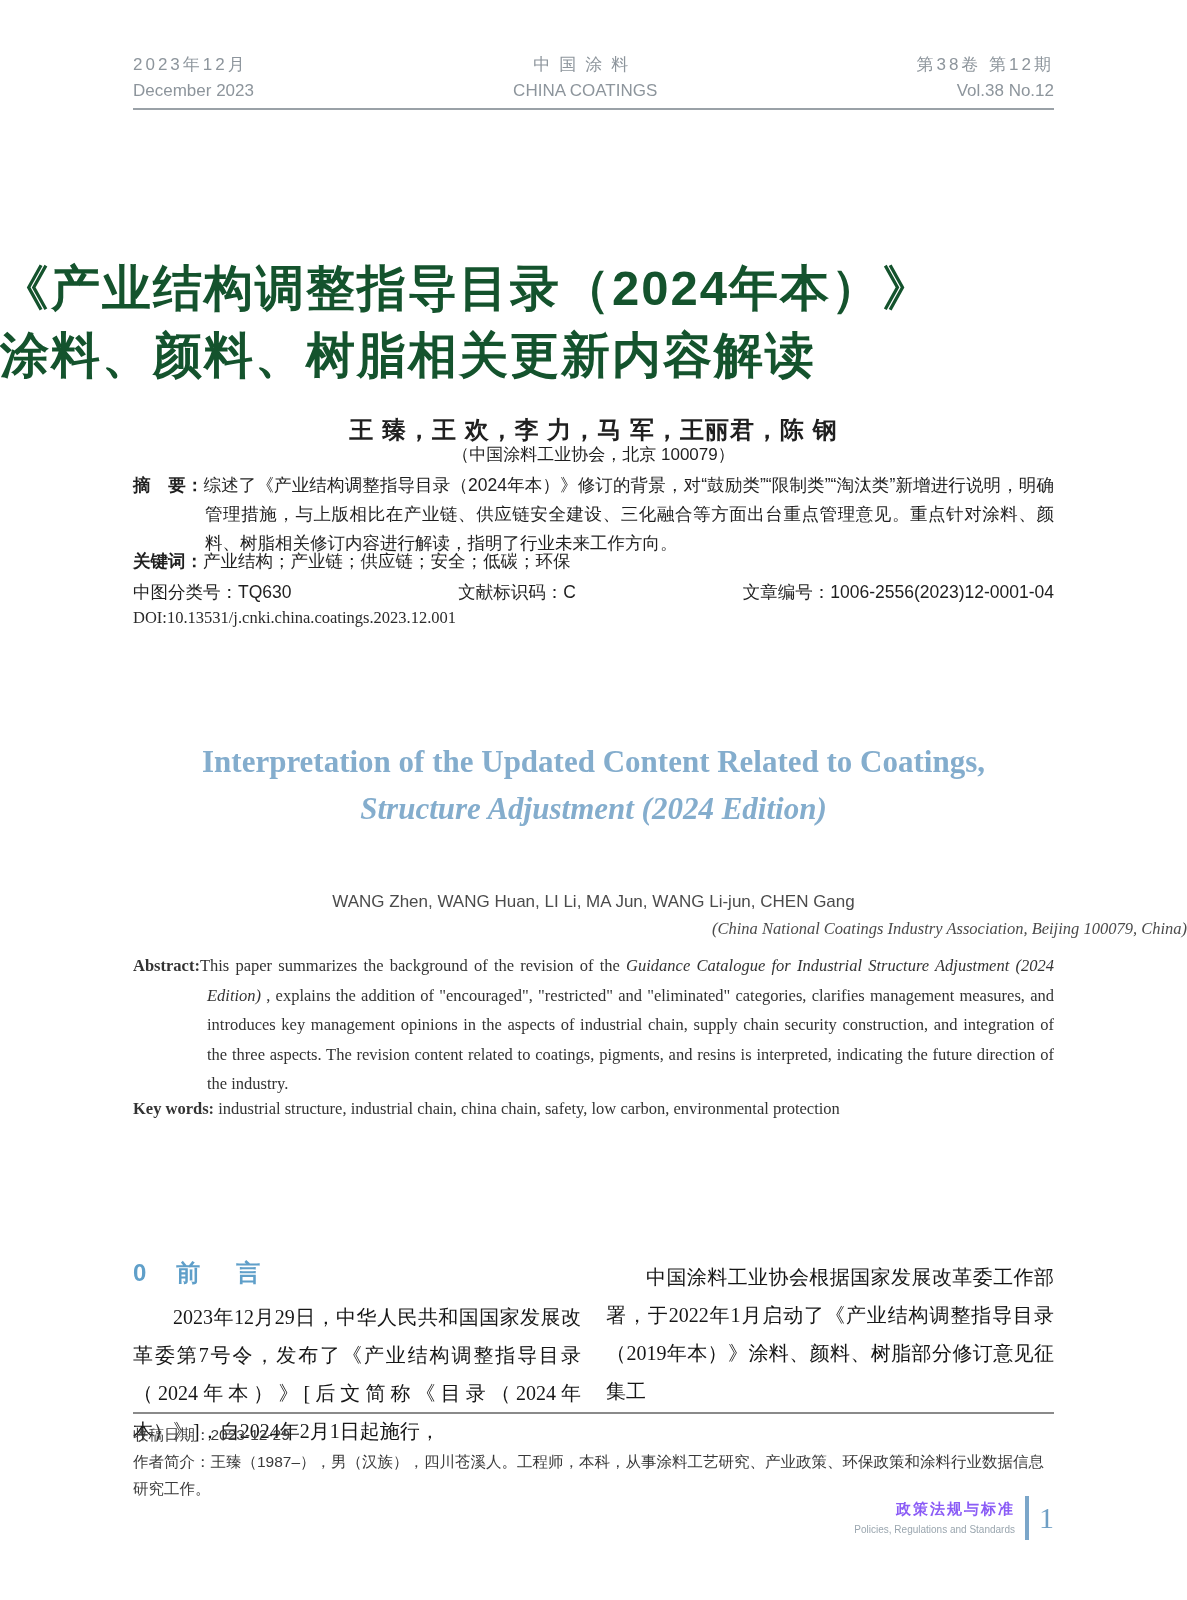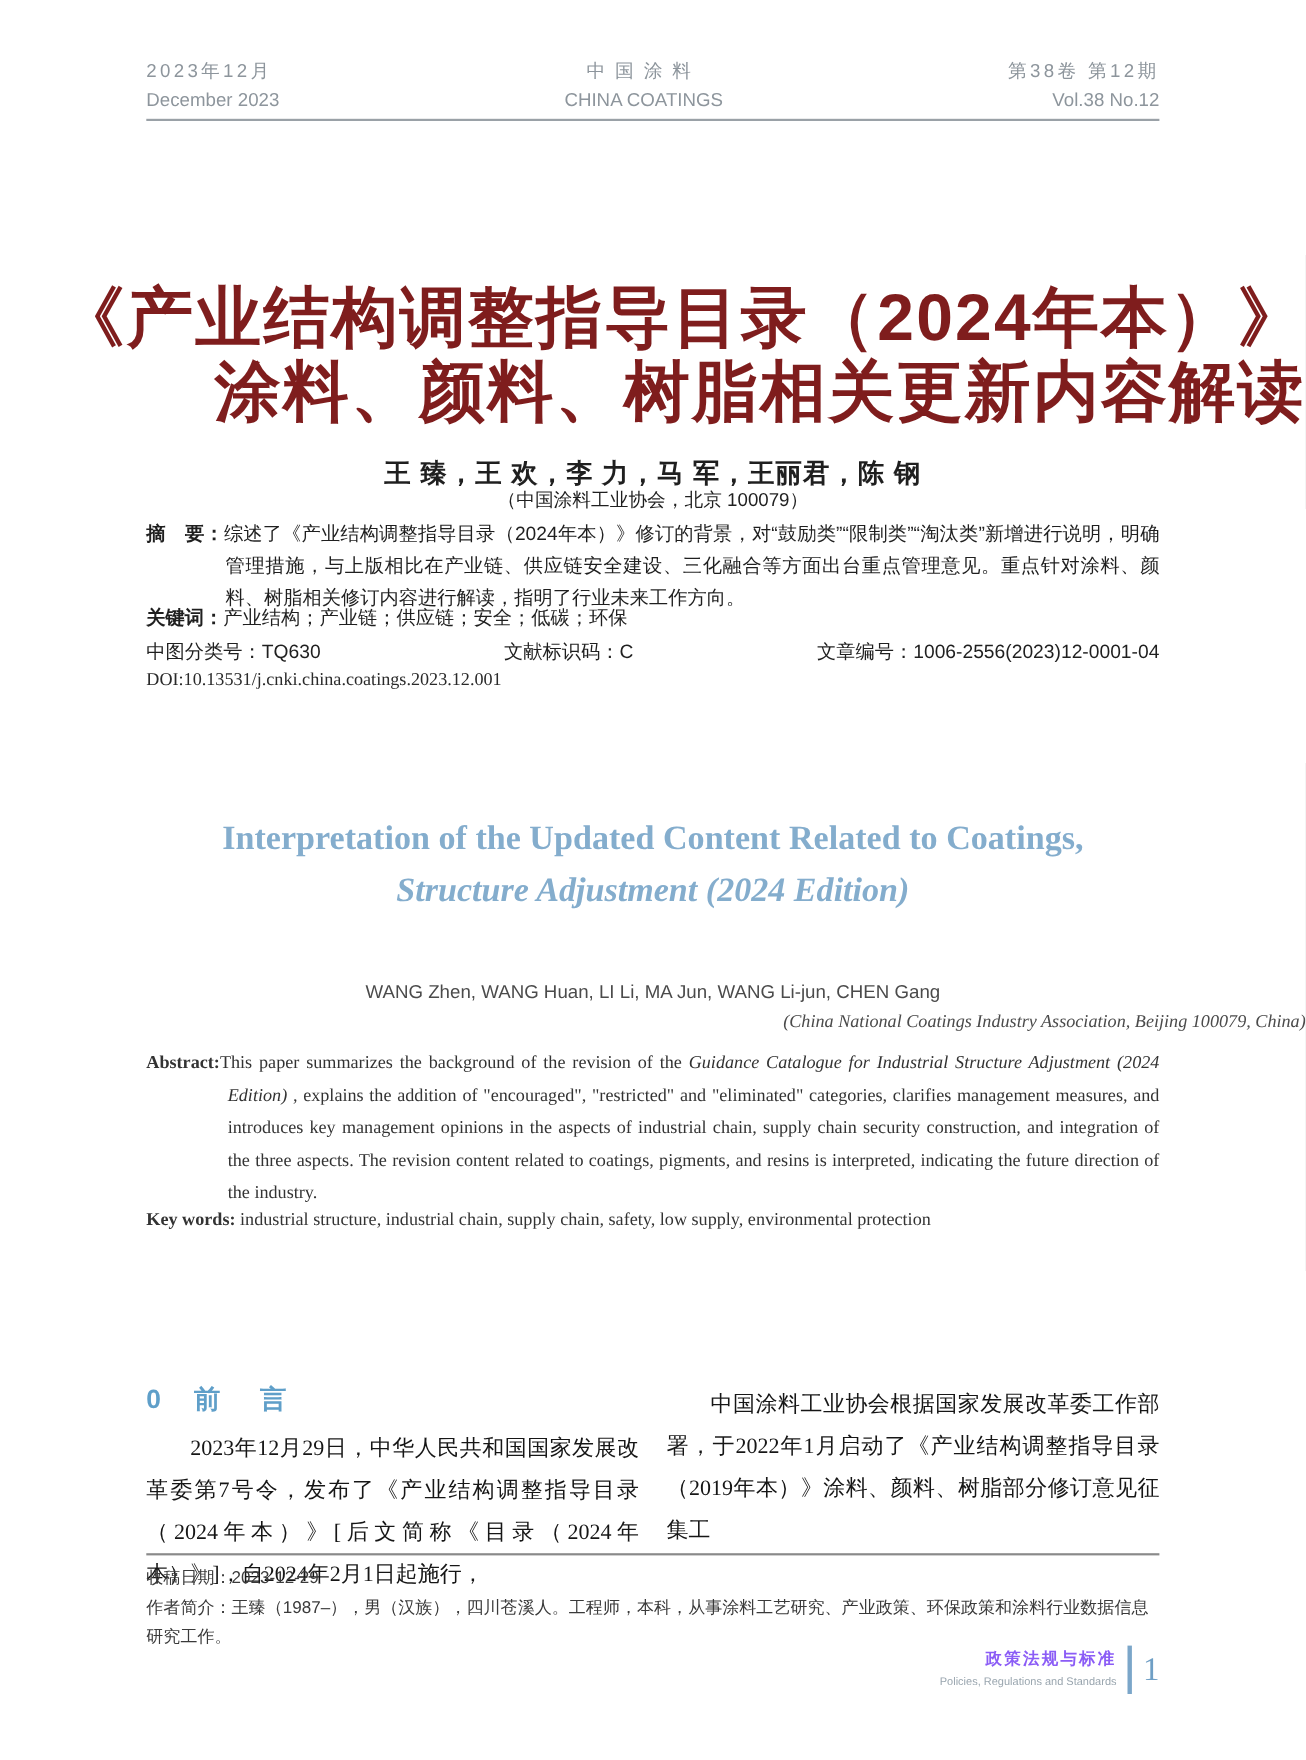--- a/index.html
+++ b/index.html
@@ -18,22 +18,22 @@
   .m-col.right  { text-align:right; }
   .m-zh { letter-spacing:3px; }
   .m-zh.wide { letter-spacing:9px; }
   .masthead-rule {
     position:absolute; top:108px; left:133px; width:921px;
     border-top:2px solid #9aa1a7;
   }
   
   .title-zh {
     position:absolute; top:255px; left:0; width:100%; margin:0;
-    text-align:right; color:#7f1d1d; font-weight:bold;
-    font-size:60px; line-height:67px; letter-spacing:2px;
+    text-align:left; color:#14532d; font-weight:bold;
+    font-size:49px; line-height:67px; letter-spacing:2px;
   }
   .authors-zh {
     position:absolute; top:414px; left:0; width:100%;
     text-align:center; font-size:24px; font-weight:bold; letter-spacing:1px;
   }
   .affil-zh {
     position:absolute; top:443px; left:0; width:100%;
     text-align:center; font-size:17px;
   }
   
@@ -170,21 +170,21 @@
   </h2>
 
   <div class="authors-en">WANG Zhen, WANG Huan, LI Li, MA Jun, WANG Li-jun, CHEN Gang</div>
   <div class="affil-en">(China National Coatings Industry Association, Beijing 100079, China)</div>
 
   <div class="abstract-en">
     <p><span class="lab-b">Abstract:</span><span>This paper summarizes the background of the revision of the </span><span class="it">Guidance Catalogue for Industrial Structure Adjustment (2024 Edition)</span><span> , explains the addition of "encouraged", "restricted" and "eliminated" categories, clarifies management measures, and introduces key management opinions in the aspects of industrial chain, supply chain security construction, and integration of the three aspects. The revision content related to coatings, pigments, and resins is interpreted, indicating the future direction of the industry.</span></p>
   </div>
   <div class="keywords-en">
     <span class="lab-b">Key words:</span>
-    <span>industrial structure, industrial chain, supply chain, safety, low supply, environmental protection</span>
+    <span>industrial structure, industrial chain, china chain, safety, low carbon, environmental protection</span>
   </div>
 
   <div class="intro">
     <div class="col">
       <h3 class="intro-heading">
         <span class="num">0</span><span class="txt">前　言</span>
       </h3>
       <p class="ind">2023年12月29日，中华人民共和国国家发展改革委第7号令，发布了《产业结构调整指导目录（2024年本）》[后文简称《目录（2024年本）》]，自2024年2月1日起施行，</p>
     </div>
     <div class="col">

